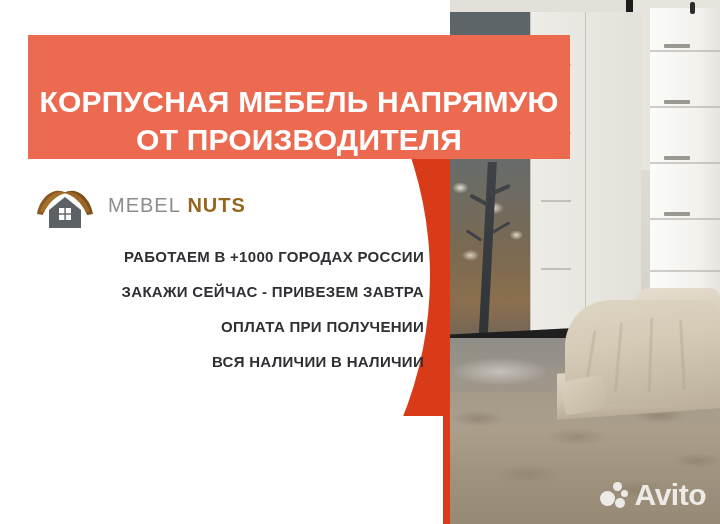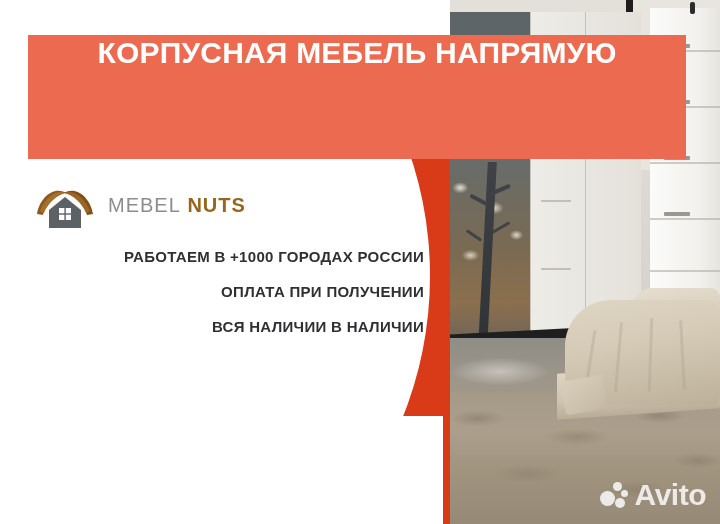--- a/index.html
+++ b/index.html
@@ -253,26 +253,26 @@
     position: absolute;
     left: 0; bottom: 0;
     width: 443px; height: 108px;
     background: #ffffff;
   }
 
   
   .banner {
     position: absolute;
     left: 28px; top: 35px;
-    width: 658px; height: 124px;
+    width: 542px; height: 124px;
     background: #ec6a50;
     display: flex;
     flex-direction: column;
     align-items: center;
-    justify-content: flex-start;
+    justify-content: flex-end;
     gap: 2px;
   }
   .banner-line {
     color: #ffffff;
     font-size: 30px;
     font-weight: bold;
     letter-spacing: .2px;
     line-height: 1.22;
     white-space: nowrap;
     text-align: center;
@@ -416,20 +416,21 @@
   <div class="panel-wrap">
     <div class="panel-red"></div>
     <div class="panel-red-top"></div>
     <div class="panel-white"></div>
     <div class="panel-white-left"></div>
     <div class="panel-white-bottom"></div>
   </div>
 
   <div class="banner">
     <div class="banner-line">КОРПУСНАЯ МЕБЕЛЬ НАПРЯМУЮ</div>
+    <div class="banner-line">ОТ ПРОИЗВОДИТЕЛЯ</div>
   </div>
 
   <div class="logo">
     <div class="logo-mark">
       <svg width="62" height="50" viewBox="0 0 62 50" aria-hidden="true">
 
         <path d="M3 34 C6 17 20 6 32 13 C22 13 12 23 9 35 Z" fill="#8a5a20"></path>
         <path d="M6 31 C11 18 22 9 32 13 C23 15 14 23 10 33 Z" fill="#a4702c"></path>
 
         <path d="M59 34 C56 17 42 6 30 13 C40 13 50 23 53 35 Z" fill="#7d5019"></path>
@@ -442,20 +443,21 @@
         <rect x="25" y="33.3" width="12" height="1.4" fill="#5c6166"></rect>
       </svg>
     </div>
     <div class="logo-text">
       <span class="logo-mebel">MEBEL</span><span>&nbsp;</span><span class="logo-nuts">NUTS</span>
     </div>
   </div>
 
   <div class="bullets">
     <div class="bullet">РАБОТАЕМ В +1000 ГОРОДАХ РОССИИ</div>
+    <div class="bullet">ЗАКАЖИ СЕЙЧАС - ПРИВЕЗЕМ ЗАВТРА</div>
     <div class="bullet">ОПЛАТА ПРИ ПОЛУЧЕНИИ</div>
     <div class="bullet">ВСЯ НАЛИЧИИ В НАЛИЧИИ</div>
   </div>
 
   <div class="avito">
     <div class="avito-dots">
       <i style="left:0px;top:9px;width:15px;height:15px;"></i>
       <i style="left:13px;top:0px;width:9px;height:9px;"></i>
       <i style="left:21px;top:8px;width:7px;height:7px;"></i>
       <i style="left:15px;top:16px;width:10px;height:10px;"></i>

